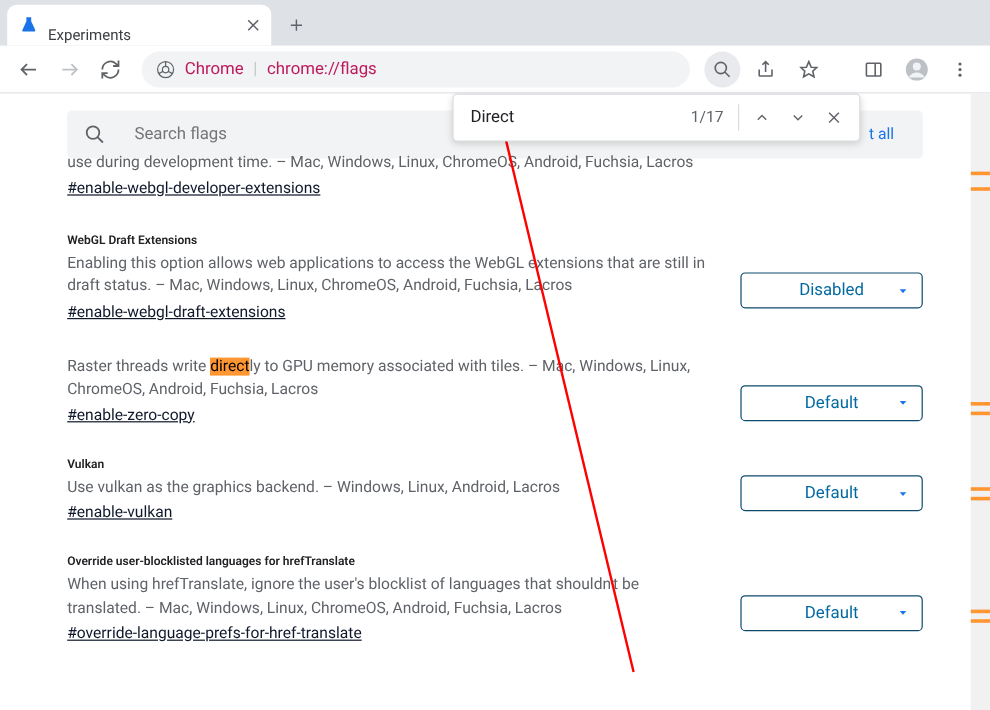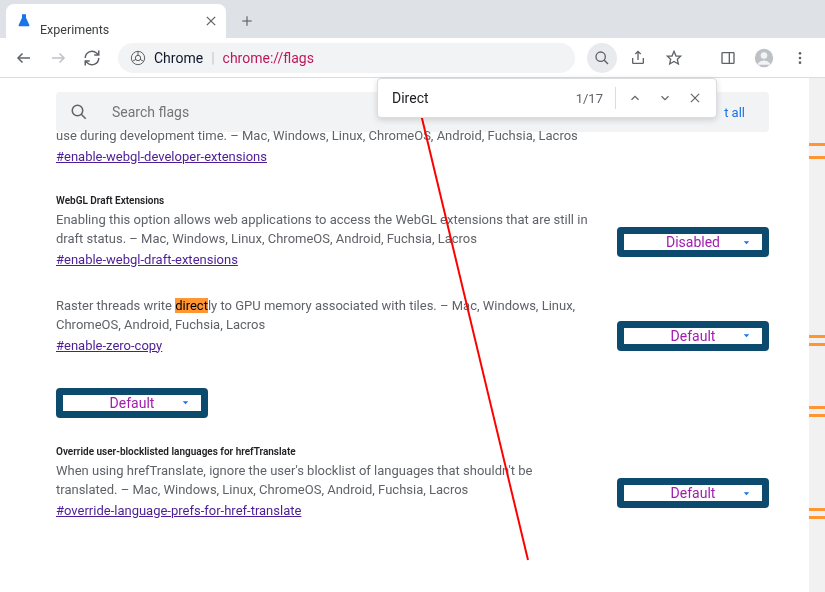--- a/index.html
+++ b/index.html
@@ -16,44 +16,44 @@
     .tab-title { font-size: 12.5px; color: #3c4043; flex: 1; margin-top: 16px; }
     .tab-close { color: #5f6368; font-size: 14px; }
     .new-tab { width: 30px; height: 30px; display: flex; align-items: center; justify-content: center; color: #5f6368; margin-left: 6px; margin-bottom: 2px; }
 
     
     .toolbar { height: 40px; background: #fff; border-bottom: 1px solid #dadce0; display: flex; align-items: center; padding: 0 10px; gap: 6px; }
     .nav-btn { width: 28px; height: 28px; display: flex; align-items: center; justify-content: center; color: #5f6368; border-radius: 50%; }
     .nav-btn.disabled { color: #bdc1c6; }
     .omnibox { flex: 1; height: 30px; background: #f1f3f4; border-radius: 15px; display: flex; align-items: center; padding: 0 12px; gap: 8px; margin: 0 6px; }
     .omnibox-icon { width: 16px; height: 16px; color: #5f6368; }
-    .omni-prefix { color: #0f172a; font-size: 14px; }
+    .omni-prefix { color: #be185d; font-size: 14px; }
     .omni-sep { color: #c4c7c5; font-size: 14px; }
     .omni-url { color: #be185d; font-size: 14px; }
     .action-btn { width: 30px; height: 30px; display: flex; align-items: center; justify-content: center; color: #5f6368; border-radius: 50%; }
     .action-btn.active { background: #e8eaed; }
 
     
     .content { position: relative; height: 502px; overflow: hidden; background: #fff; }
     
     
     .search-wrap { padding: 14px 56px 0; }
     .search-box { background: #f1f3f4; height: 40px; border-radius: 4px; display: flex; align-items: center; padding: 0 14px; gap: 24px; }
     .search-box input { border: none; background: transparent; flex: 1; font-size: 14px; color: #5f6368; outline: none; }
     .reset-btn { color: #1a73e8; font-size: 13px; padding: 0 10px; }
 
     
     .flags { padding: 0 56px; }
     .flag { padding: 18px 0 0; display: flex; gap: 20px; }
     .flag-body { flex: 1; }
     .flag-title { font-size: 10px; font-weight: 600; color: #202124; margin-bottom: 4px; }
     .flag-desc { font-size: 13px; color: #5f6368; line-height: 1.5; }
-    .flag-link { font-size: 13px; color: #4c1d95; text-decoration: underline; display: inline-block; margin-top: 3px; }
+    .flag-link { font-size: 13px; color: #0f172a; text-decoration: underline; display: inline-block; margin-top: 3px; }
     .flag-control { width: 152px; display: flex; align-items: center; padding-top: 22px; }
-    .flag-select { width: 152px; height: 30px; border: 7px solid #0c4a6e; border-radius: 4px; background: #fff; color: #a21caf; font-size: 14px; display: flex; align-items: center; justify-content: center; position: relative; }
+    .flag-select { width: 152px; height: 30px; border: 1px solid #0c4a6e; border-radius: 4px; background: #fff; color: #0369a1; font-size: 14px; display: flex; align-items: center; justify-content: center; position: relative; }
     .flag-select-caret { position: absolute; right: 10px; color: #1a73e8; }
     .highlight { background: #ff9632; color: #000; }
 
     
     .flag.cut { padding-top: 0; }
     .flag.cut .flag-body { margin-top: -6px; }
 
     
     .find-bar { position: absolute; top: 78px; right: 108px; width: 340px; height: 40px; background: #fff; border: 1px solid #dadce0; border-radius: 4px; box-shadow: 0 2px 6px rgba(0,0,0,0.15); display: flex; align-items: center; padding: 0 6px 0 14px; z-index: 100; }
     .find-input { border: none; outline: none; font-size: 14px; color: #202124; flex: 1; }
@@ -243,20 +243,25 @@
           <span class="flag-select-caret">
             <svg width="11" height="11" viewBox="0 0 24 24" fill="#1a73e8">
                 <polygon points="6 9 18 9 12 16"></polygon>
               </svg>
           </span>
         </div>
       </div>
     </div>
 
     <div class="flag" style="padding-top:28px">
+      <div class="flag-body">
+        <div class="flag-title">Vulkan</div>
+        <div class="flag-desc">Use vulkan as the graphics backend. – Windows, Linux, Android, Lacros</div>
+        <a class="flag-link">#enable-vulkan</a>
+      </div>
       <div class="flag-control" style="padding-top:6px">
         <div class="flag-select">
           <span>Default</span>
           <span class="flag-select-caret">
             <svg width="11" height="11" viewBox="0 0 24 24" fill="#1a73e8">
                 <polygon points="6 9 18 9 12 16"></polygon>
               </svg>
           </span>
         </div>
       </div>

